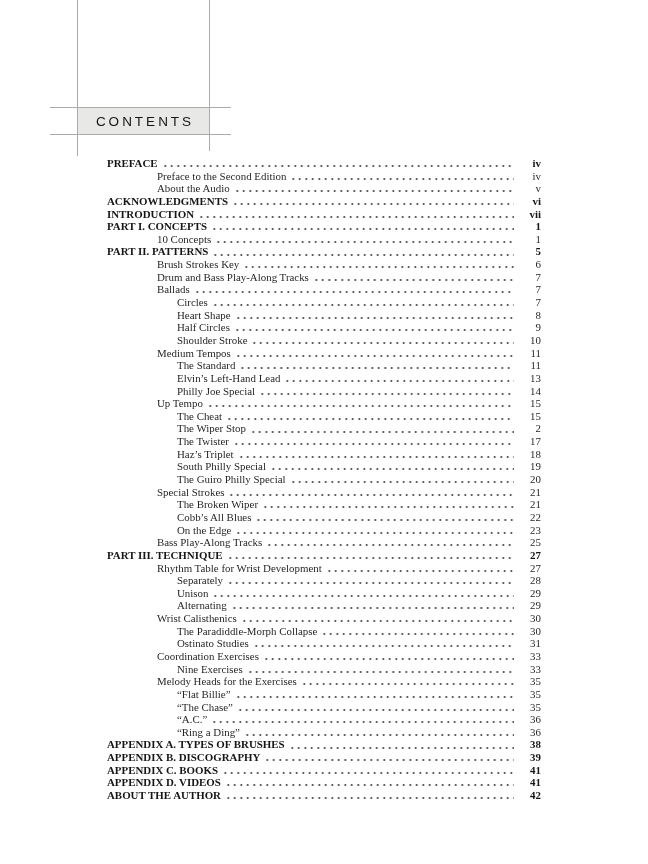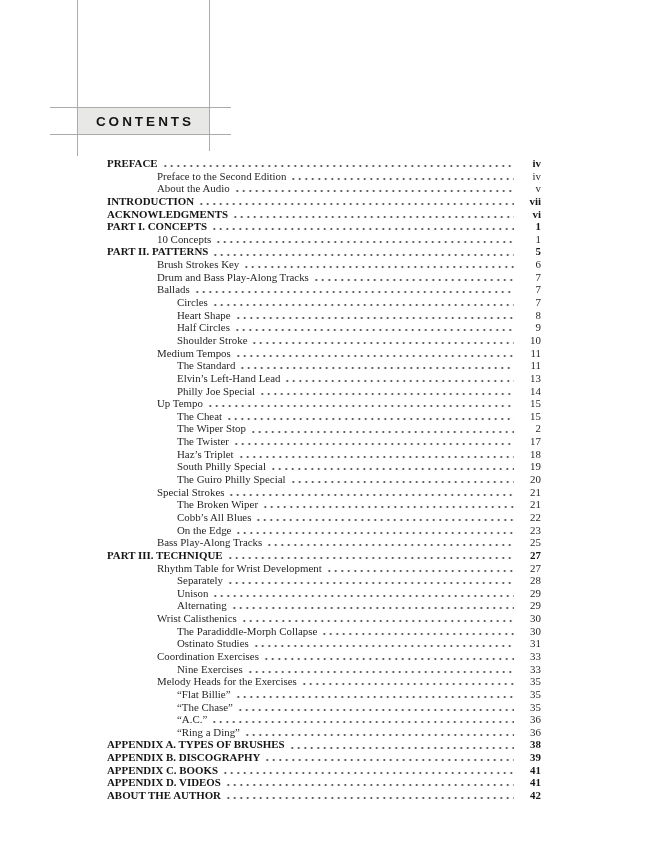--- a/index.html
+++ b/index.html
@@ -24,21 +24,21 @@
   #hline-top    { top: 107px; }
   #hline-bottom { top: 134px; }
   #contents-box {
     position: absolute; left: 78px; top: 108px;
     width: 131px; height: 26px;
     background: var(--box, #e8e8e6);
     display: flex; align-items: center; justify-content: center;
   }
   #contents-title {
     font-family: "Liberation Sans", sans-serif;
-    font-weight: 700;
+    font-weight: 400;
     font-size: 13.5px;
     letter-spacing: 3px;
     padding-left: 3px; 
     color: var(--ink-strong, #161616);
   }
   
   #toc {
     position: absolute;
     left: 107px; top: 157px;
     width: 434px;
@@ -91,28 +91,28 @@
       <span class="toc-label">Preface to the Second Edition</span>
       <span class="toc-leader"></span>
       <span class="toc-page">iv</span>
     </div>
     <div class="toc-row lvl1">
       <span class="toc-label">About the Audio</span>
       <span class="toc-leader"></span>
       <span class="toc-page">v</span>
     </div>
     <div class="toc-row lvl0 bold">
+      <span class="toc-label">ACKNOWLEDGMENTS</span>
+      <span class="toc-leader"></span>
+      <span class="toc-page">vi</span>
+    </div>
+    <div class="toc-row lvl0 bold">
       <span class="toc-label">INTRODUCTION</span>
       <span class="toc-leader"></span>
       <span class="toc-page">vii</span>
-    </div>
-    <div class="toc-row lvl0 bold">
-      <span class="toc-label">ACKNOWLEDGMENTS</span>
-      <span class="toc-leader"></span>
-      <span class="toc-page">vi</span>
     </div>
     <div class="toc-row lvl0 bold">
       <span class="toc-label">PART I. CONCEPTS</span>
       <span class="toc-leader"></span>
       <span class="toc-page">1</span>
     </div>
     <div class="toc-row lvl1">
       <span class="toc-label">10 Concepts</span>
       <span class="toc-leader"></span>
       <span class="toc-page">1</span>

